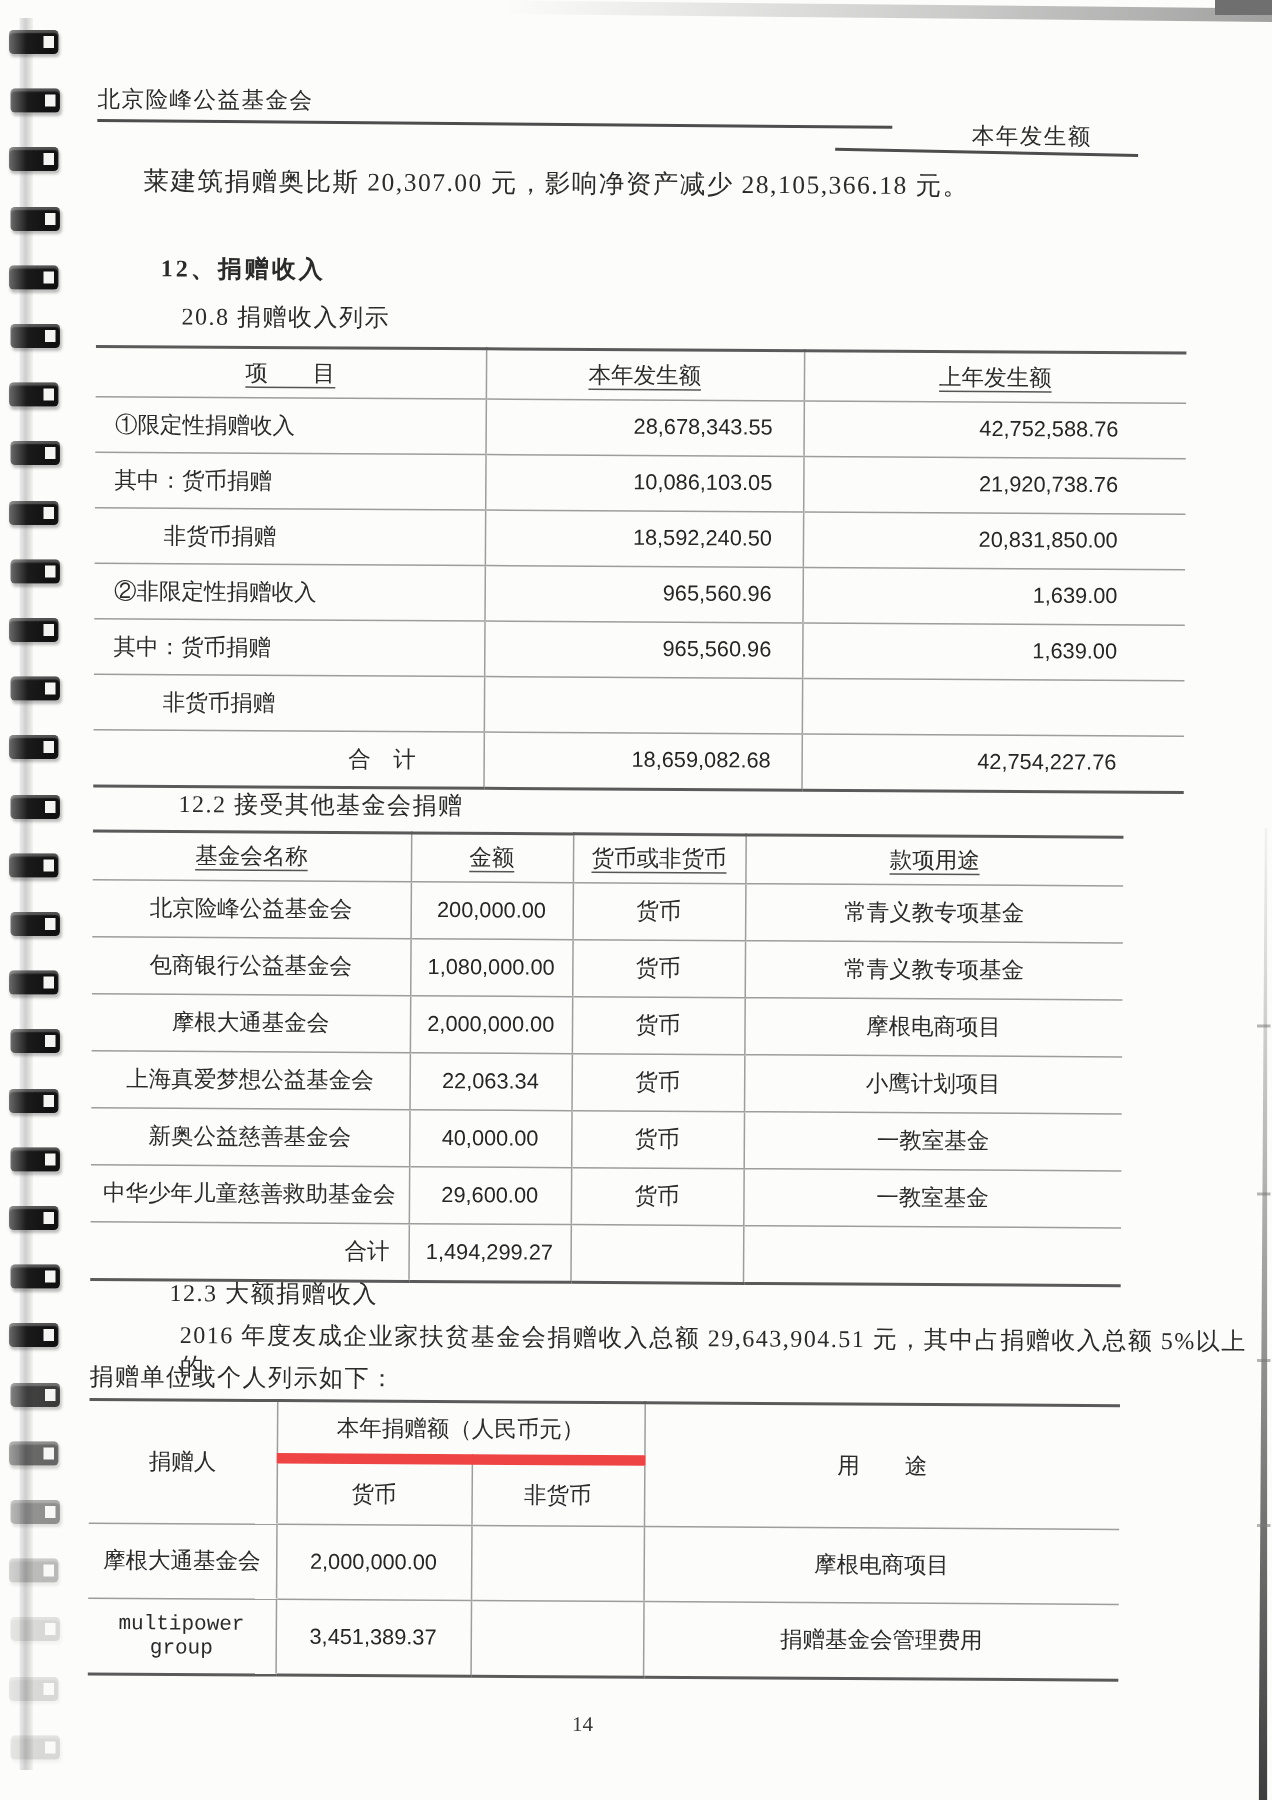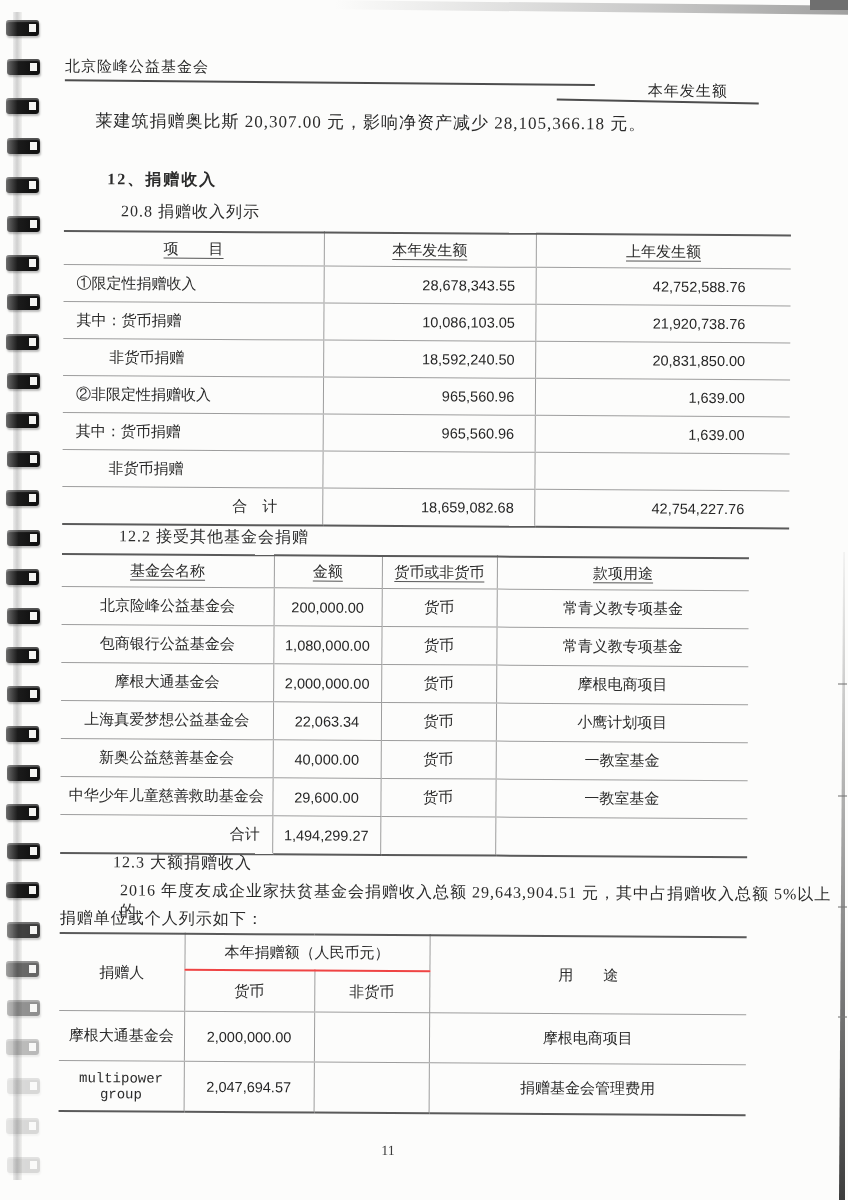--- a/index.html
+++ b/index.html
@@ -74,21 +74,21 @@
   .t2 tr.hrow td{height:31px;}
   .t2 td.b{border-left:1px solid #9d9d9d;}
   .t2 tr.last td{border-bottom:2px solid #5a5a5a;}
   .t2 .tlabel{text-align:right;padding-right:12px;}
 
   
   .t3{position:absolute;left:65px;top:932px;width:687px;border-top:2px solid #5a5a5a;}
   .t3 td{text-align:center;}
   .t3 .hA td{height:34px;border-bottom:1px solid #9d9d9d;}
   .t3 .hB td{height:40px;border-bottom:1px solid #9d9d9d;}
-  .t3 td.span2{border-bottom:2px solid #ef4444;}
+  .t3 td.span2{border-bottom:7px solid #ef4444;}
   .t3 .drow td{height:49px;border-bottom:1px solid #9d9d9d;}
   .t3 tr.last td{border-bottom:2px solid #5a5a5a;}
   .t3 td.b{border-left:1px solid #9d9d9d;}
   .t3 .mono{font-family:"Liberation Mono","DejaVu Sans Mono",monospace;font-size:14px;}
 </style>
 </head>
 <body>
 
 <div class="page">
 
@@ -339,22 +339,22 @@
         <td class="b">非货币</td>
       </tr>
       <tr class="drow">
         <td>摩根大通基金会</td>
         <td class="b num">2,000,000.00</td>
         <td class="b"></td>
         <td class="b">摩根电商项目</td>
       </tr>
       <tr class="drow last">
         <td class="mono">multipower group</td>
-        <td class="b num">2,047,694.57</td>
+        <td class="b num">3,451,389.37</td>
         <td class="b"></td>
         <td class="b">捐赠基金会管理费用</td>
       </tr>
     </tbody>
       </table>
 
-    <div class="pageno">11</div>
+    <div class="pageno">14</div>
   </div>
 </div>
 
 </body></html>

